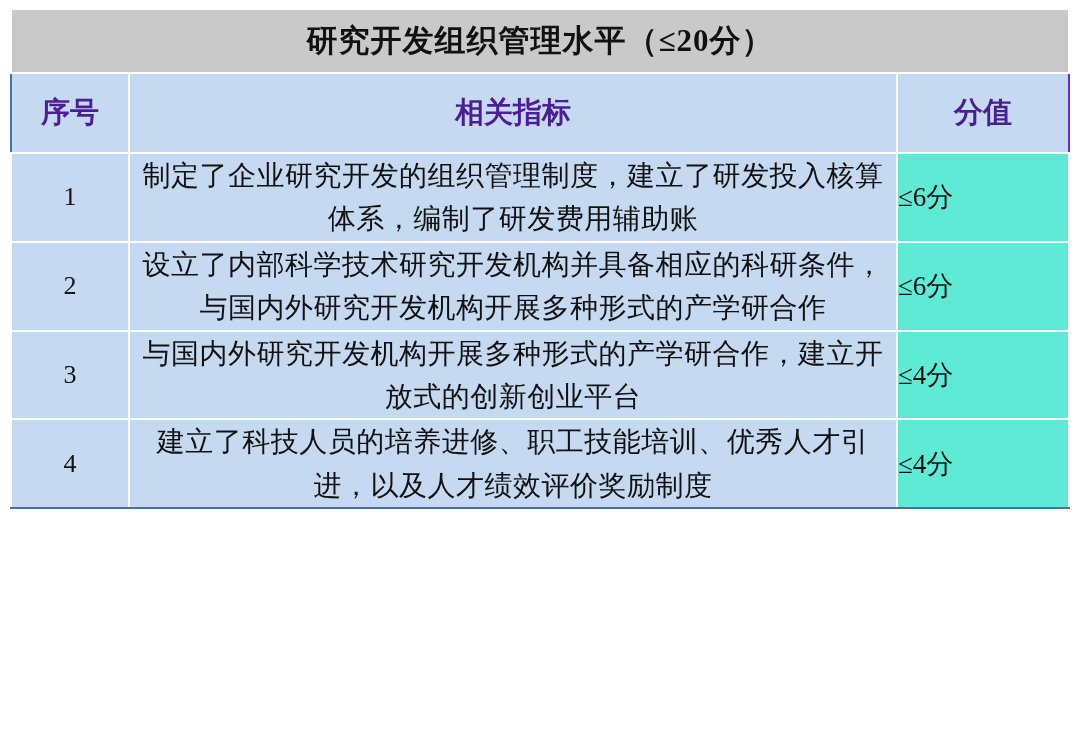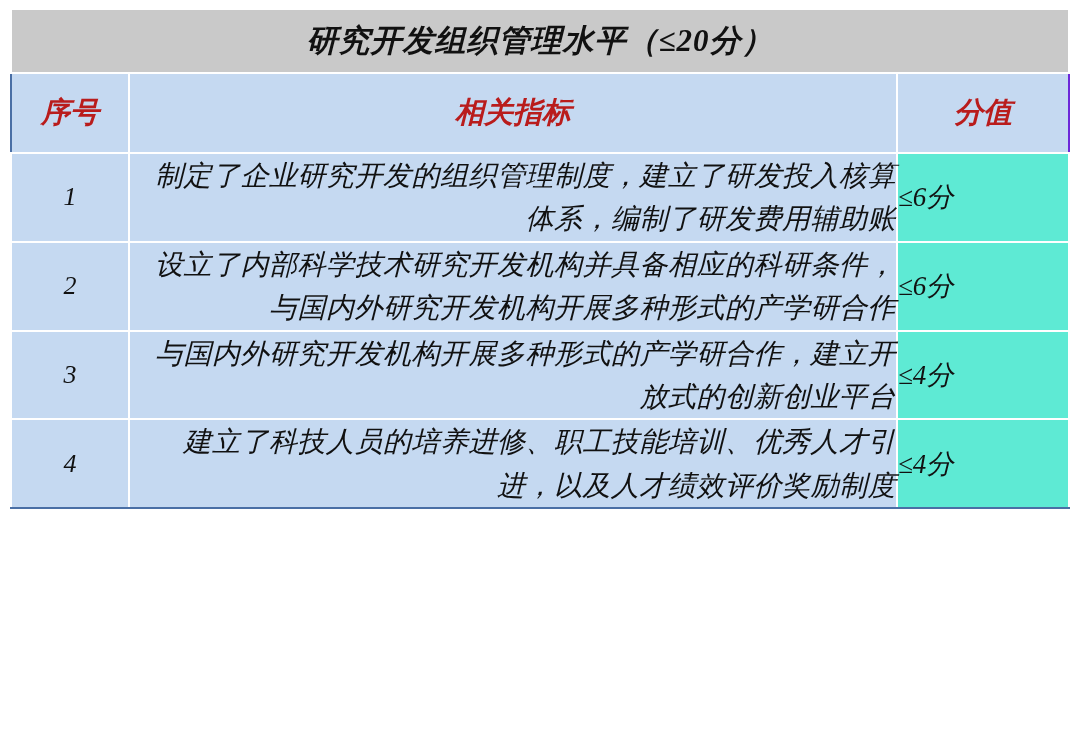--- a/index.html
+++ b/index.html
@@ -22,21 +22,20 @@
   }
   table.score-table {
     width: 1060px;
     border-collapse: collapse;
     table-layout: fixed;
   }
   table.score-table td,
   table.score-table th {
     border: 2px solid #ffffff;
     padding: 0;
-    font-style: italic;
   }
   
   .title-cell {
     background: #c9c9c9;
     text-align: center;
     font-size: 31px;
     font-weight: bold;
     letter-spacing: 1px;
     height: 62px;
     color: #111111;
@@ -44,37 +43,37 @@
     border-left: 2px solid #4a6fa5;
     border-right: 2px solid #4a6fa5;
   }
   
   .hdr {
     background: #c5d9f1;
     text-align: center;
     font-size: 29px;
     font-weight: bold;
     height: 78px;
-    color: #b91c1c;
+    color: #4c1d95;
   }
   .hdr.first { border-left: 2px solid #4a6fa5; }
   .hdr.last { border-right: 2px solid #6d28d9; }
 
   
   .num {
     background: #c5d9f1;
     text-align: center;
     vertical-align: middle;
     font-size: 26px;
     color: #111111;
     border-left: 2px solid #4a6fa5;
   }
   .desc {
     background: #c5d9f1;
-    text-align: right;
+    text-align: center;
     vertical-align: middle;
     font-size: 28px;
     line-height: 1.55;
     padding: 14px 16px 14px 18px;
     color: #111111;
     letter-spacing: 0.5px;
   }
   .score {
     background: #5eead4;
     text-align: left;

